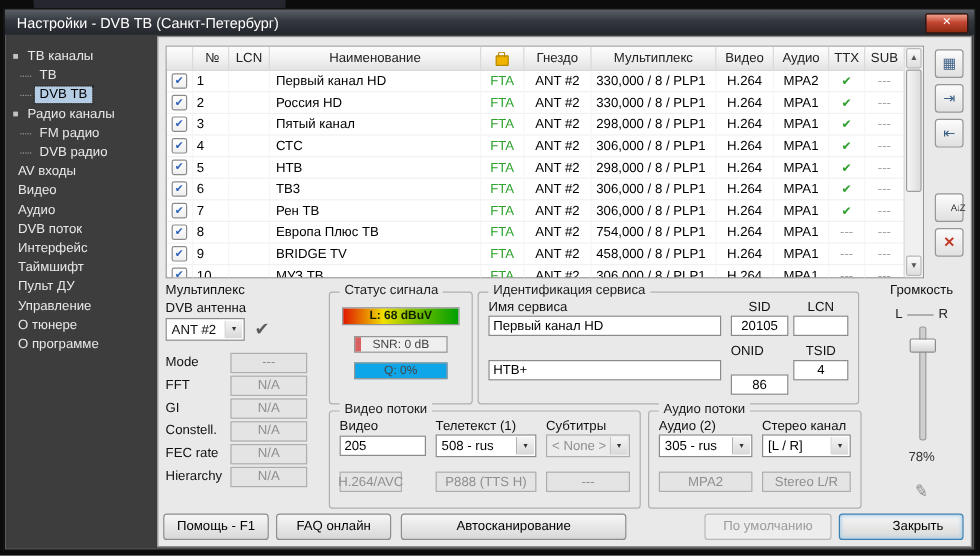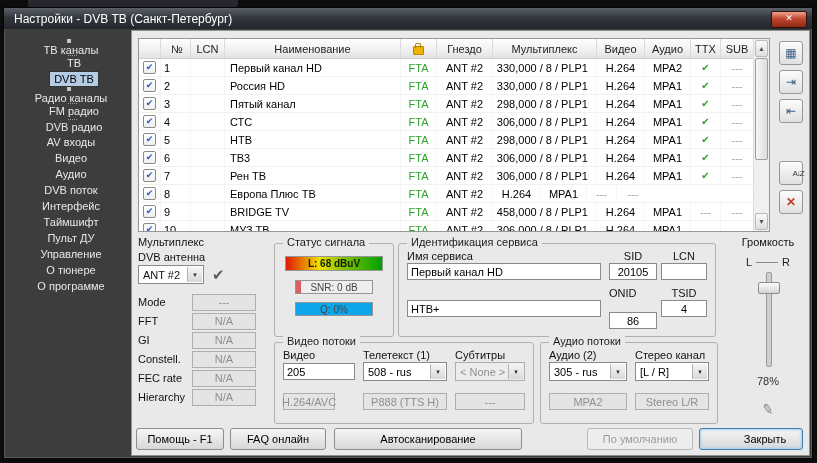--- a/index.html
+++ b/index.html
@@ -6,21 +6,21 @@
   body{width:817px;height:463px;background:#0c0c0c;font-family:"Liberation Sans",sans-serif;overflow:hidden;}
   .screen{position:relative;width:817px;height:463px;}
   .bg-strip{position:absolute;top:0;left:28px;width:210px;height:7px;background:#26262e;border-radius:0 0 2px 2px;}
   
   .win{position:absolute;left:3px;top:7px;width:808px;height:450px;background:#3d3d3d;border:1px solid #050505;box-shadow:inset 0 0 0 1px #5a5a5a;}
   .titlebar{height:21px;background:linear-gradient(#5c6168,#34383e 45%,#23272d);display:flex;align-items:center;color:#fff;font-size:12px;padding-left:10px;position:relative;}
   .close-btn{position:absolute;top:3px;right:5px;width:34px;height:15px;background:linear-gradient(#f0a28e,#c24631 45%,#8e2a12);border:1px solid #33100a;border-radius:2px;color:#fff;font-size:9px;line-height:13px;text-align:center;cursor:default;}
   .content{position:absolute;top:22px;left:0;right:0;bottom:0;display:flex;}
   
   .sidebar{width:127px;padding-top:9px;color:#e8e8e8;font-size:11px;flex:0 0 auto;}
-  .tree-item{height:16px;display:flex;align-items:center;padding-left:7px;white-space:nowrap;flex-direction:column;}
+  .tree-item{height:16px;display:flex;align-items:center;padding-left:7px;white-space:nowrap;}
   .tree-item.lvl1{padding-left:13px;}
   .node-dot{width:4px;height:4px;background:#c2c2c2;margin-right:4px;flex:0 0 auto;}
   .guide{width:9px;border-top:1px dotted #9a9a9a;margin-right:3px;flex:0 0 auto;}
   .tree-label{padding:0 4px;line-height:14px;}
   .tree-item.selected .tree-label{background:#b5cde4;color:#000;outline:1px dotted #2b2b2b;}
   
   .main{flex:1;margin:0 2px 2px 0;background:#e9e9e9;border:1px solid #8f8f8f;position:relative;}
   
   .tablewrap{position:absolute;left:6px;top:7px;width:630px;height:192px;border:1px solid #979797;background:#fff;display:flex;}
   .tablecols{width:614px;display:flex;flex-direction:column;}
@@ -323,20 +323,21 @@
                 </div>
                 <div class="row">
                   <div class="cell c-cb">
                     <span class="cb">✔</span>
                   </div>
                   <div class="cell c-num">8</div>
                   <div class="cell c-lcn"></div>
                   <div class="cell c-name">Европа Плюс ТВ</div>
                   <div class="cell c-fta">FTA</div>
                   <div class="cell c-sock">ANT #2</div>
+                  <div class="cell c-mux">754,000 / 8 / PLP1</div>
                   <div class="cell c-vid">H.264</div>
                   <div class="cell c-aud">MPA1</div>
                   <div class="cell c-ttx">
                     <span class="na">---</span>
                   </div>
                   <div class="cell c-sub">
                     <span class="na">---</span>
                   </div>
                 </div>
                 <div class="row">

